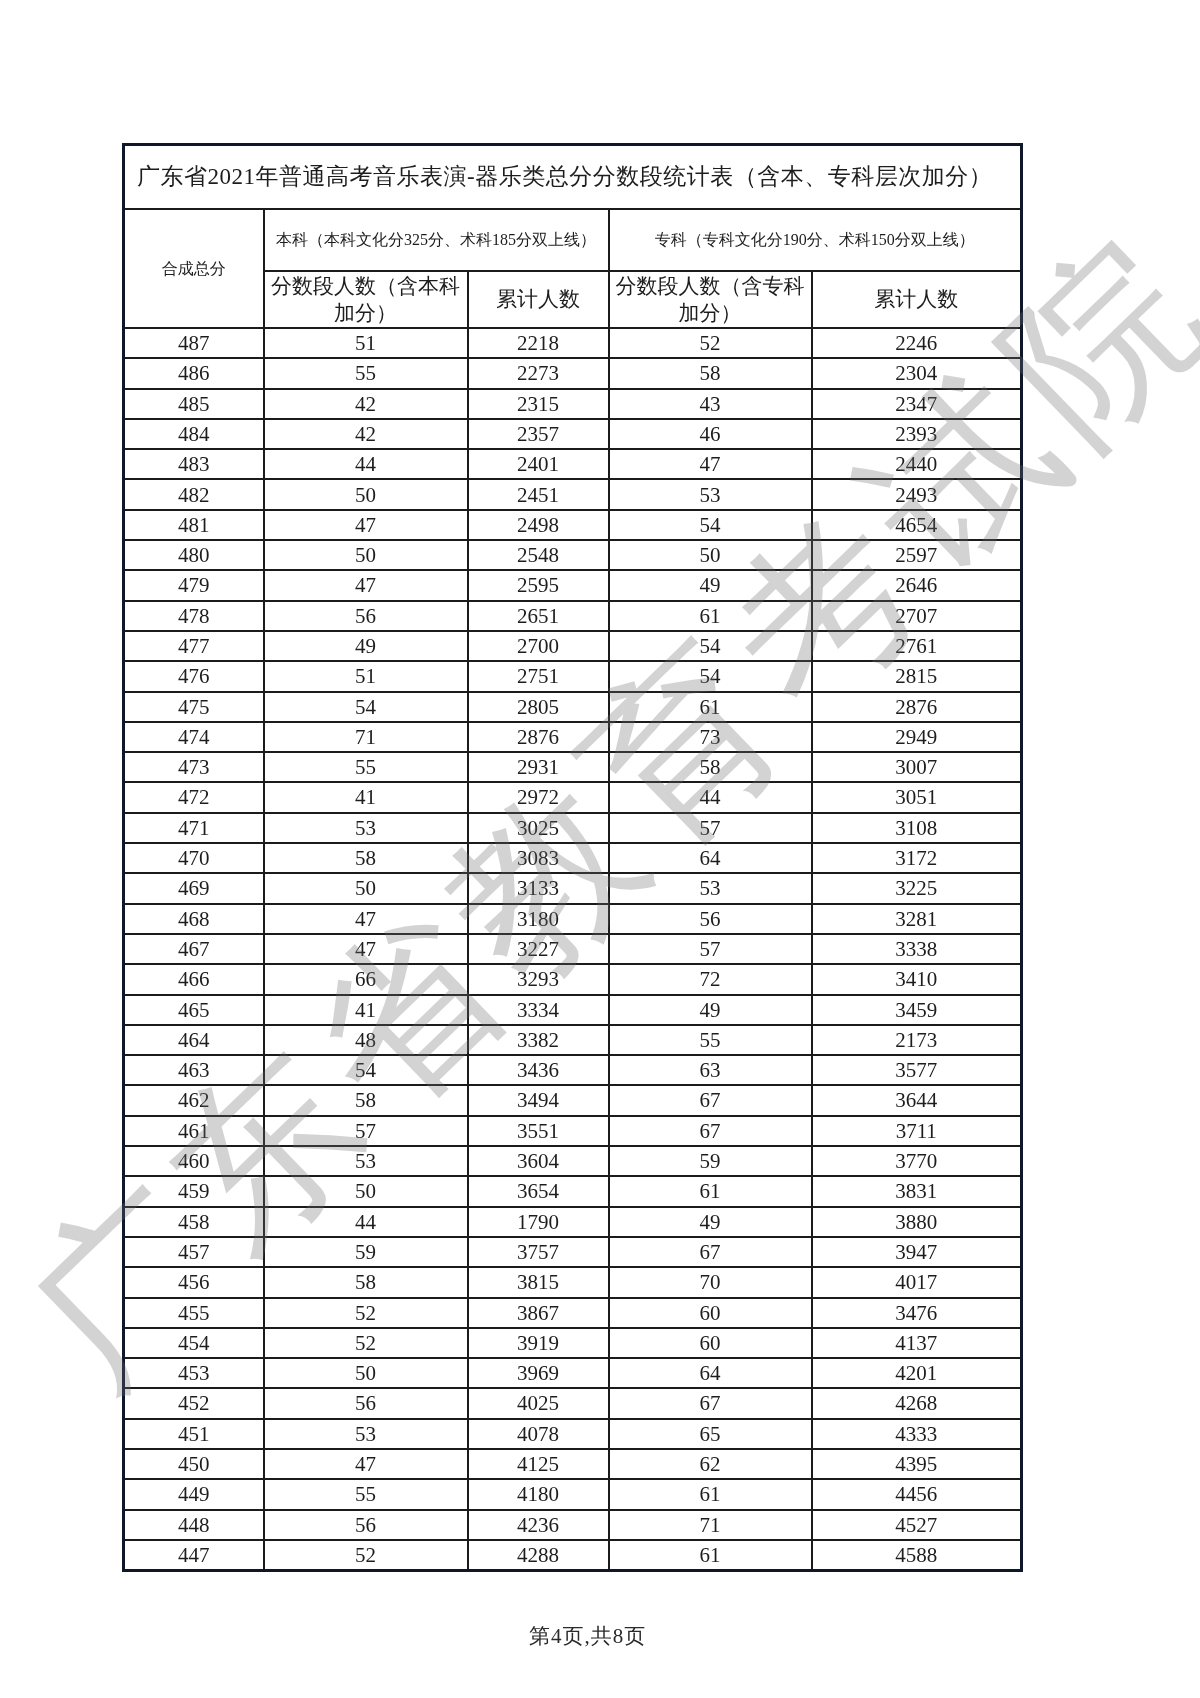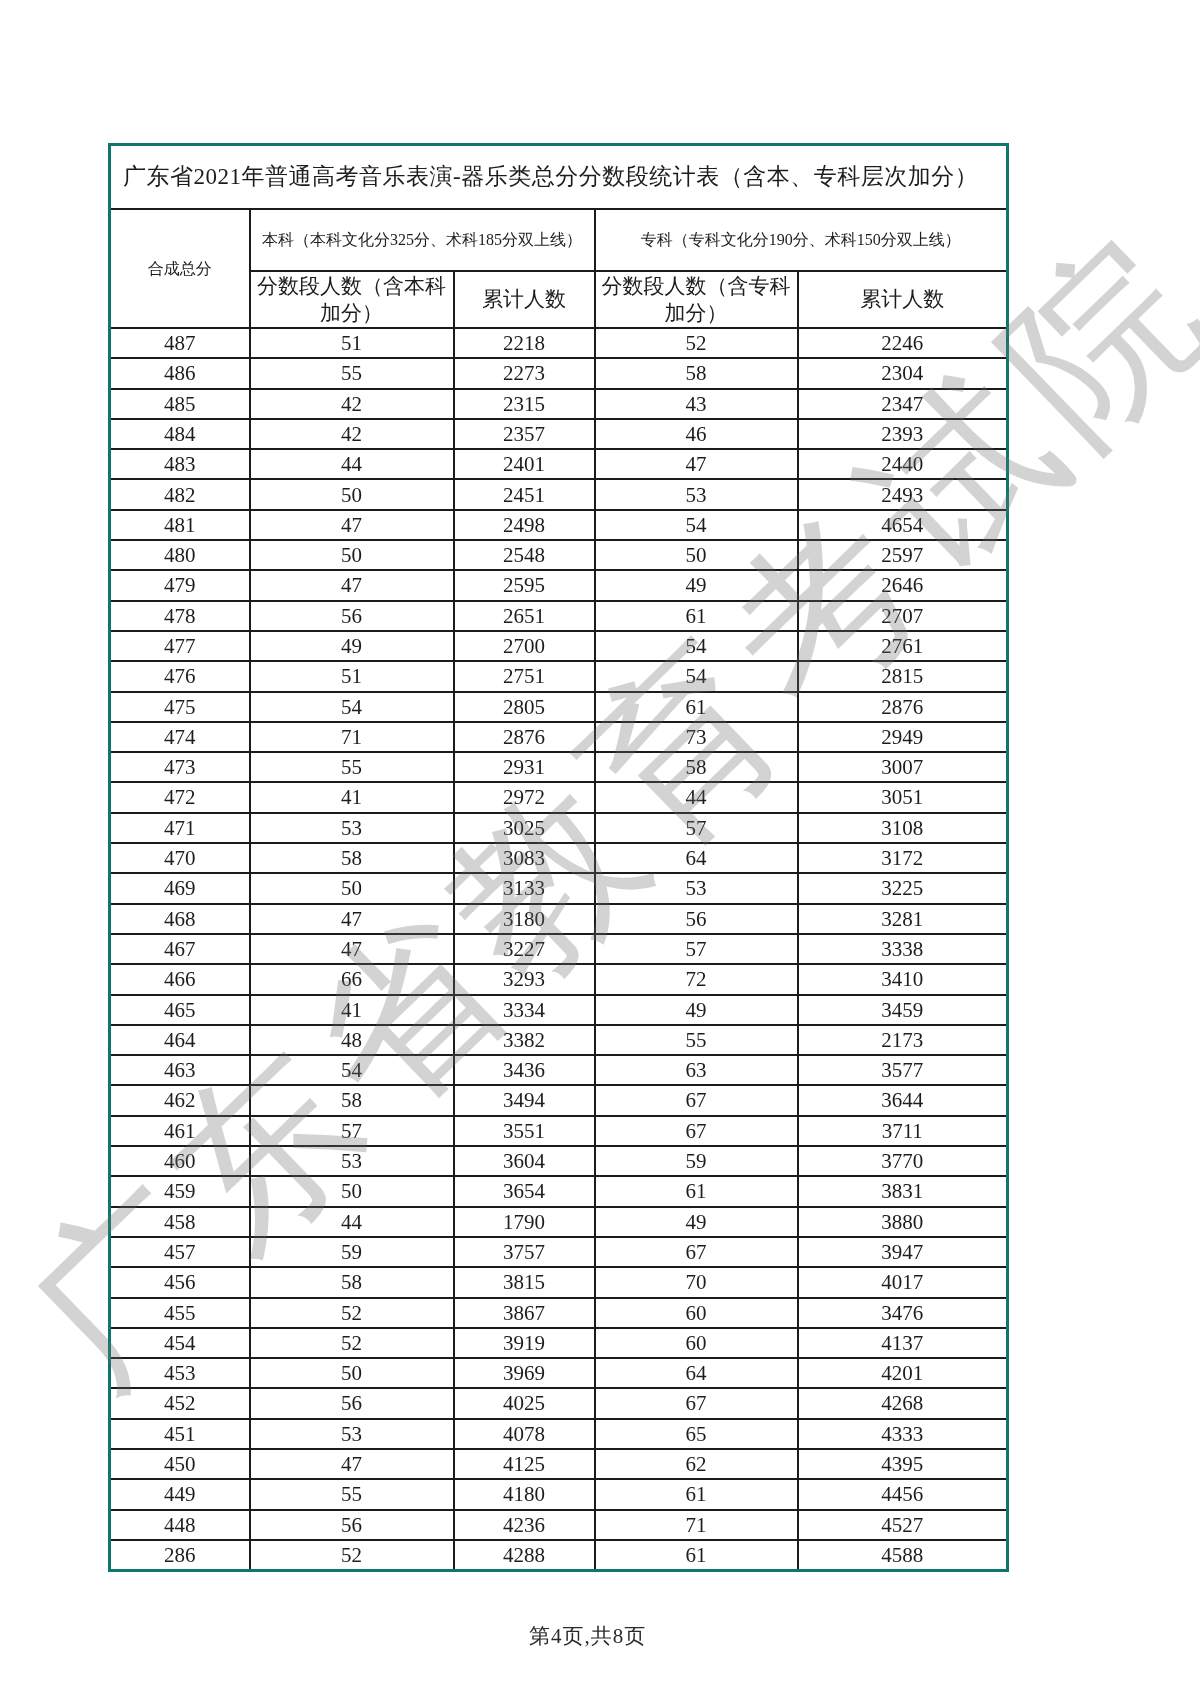--- a/index.html
+++ b/index.html
@@ -43,21 +43,22 @@
   table.score-table th,
   table.score-table td {
     border: 2px solid #1b1b1b;
     padding: 0 4px;
     text-align: center;
     vertical-align: middle;
     font-weight: normal;
     line-height: 1.25;
   }
   table.score-table {
-    border: 3px solid #0f766e;
+    border: 3px solid #0f172a;
+    margin-left: 14px;
   }
   tr.title-row th {
     height: 62px;
     font-size: 23px;
     text-align: left;
     padding-left: 12px;
     letter-spacing: 0.5px;
   }
   tr.group-row th {
     height: 60px;
@@ -392,21 +393,21 @@
           <td>4456</td>
         </tr>
         <tr>
           <td>448</td>
           <td>56</td>
           <td>4236</td>
           <td>71</td>
           <td>4527</td>
         </tr>
         <tr>
-          <td>286</td>
+          <td>447</td>
           <td>52</td>
           <td>4288</td>
           <td>61</td>
           <td>4588</td>
         </tr>
       </tbody>
   </table>
 
   <div class="footer">第4页,共8页</div>
 

